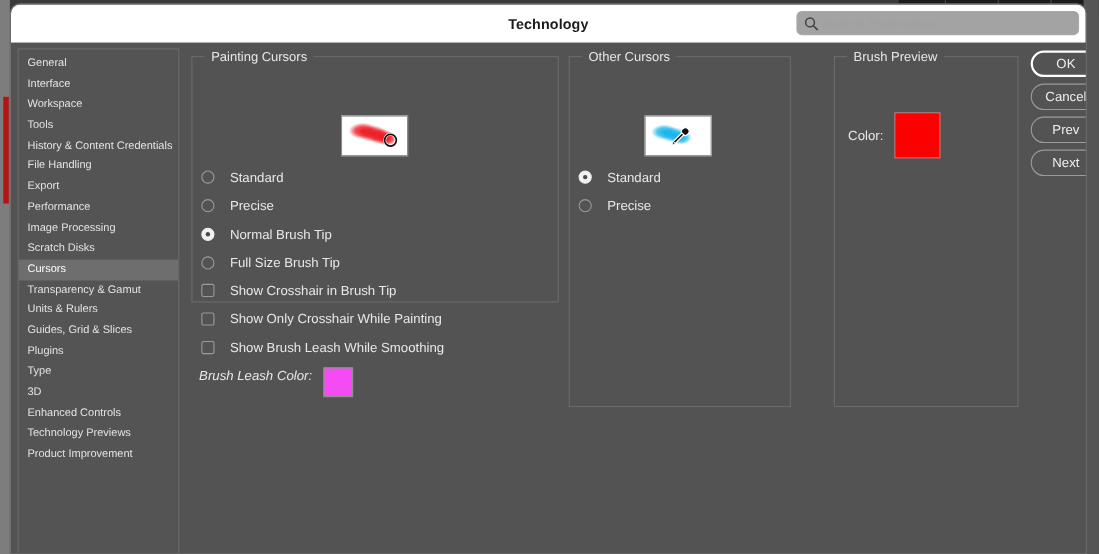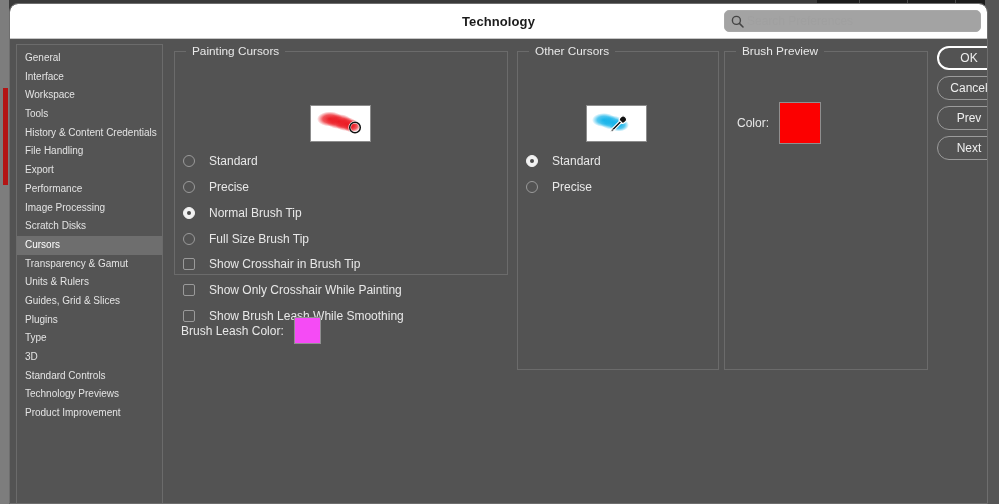--- a/index.html
+++ b/index.html
@@ -165,21 +165,21 @@
     top: -8px;
     left: 11px;
     padding: 0 6px;
     background: #535353;
     font-size: 11.8px;
     color: #e8e8e8;
     white-space: nowrap;
   }
   #grp-painting { left: 164px; top: 12px; width: 334px; height: 224px; }
   #grp-other    { left: 507px; top: 12px; width: 202px; height: 319px; }
-  #grp-preview  { left: 714px; top: 12px; width: 204px; height: 319px; }
+  #grp-preview  { left: 748px; top: 12px; width: 168px; height: 319px; }
 
   
   .thumb {
     position: absolute;
     width: 61px;
     height: 37px;
     background: #ffffff;
     border: 1px solid #8c8c8c;
     box-sizing: border-box;
     overflow: hidden;
@@ -232,23 +232,23 @@
   }
 
   
   .swatch {
     border: 1px solid #8f8f8f;
     box-sizing: border-box;
   }
   #leash-row {
     position: absolute;
     left: 6px;
-    top: 265px;
+    top: 282px;
     display: flex;
-    align-items: center;
+    font-style: italic;
   }
   #leash-label { font-size: 12px; color: #e8e8e8; }
   #leash-swatch { width: 27px; height: 27px; margin-left: 10px; }
 
   #color-row {
     position: absolute;
     left: 12px;
     top: 50px;
     display: flex;
     align-items: center;
@@ -325,21 +325,21 @@
       <div class="side-item">Performance</div>
       <div class="side-item">Image Processing</div>
       <div class="side-item">Scratch Disks</div>
       <div class="side-item selected">Cursors</div>
       <div class="side-item">Transparency &amp; Gamut</div>
       <div class="side-item">Units &amp; Rulers</div>
       <div class="side-item">Guides, Grid &amp; Slices</div>
       <div class="side-item">Plugins</div>
       <div class="side-item">Type</div>
       <div class="side-item">3D</div>
-      <div class="side-item">Standard Controls</div>
+      <div class="side-item">Enhanced Controls</div>
       <div class="side-item">Technology Previews</div>
       <div class="side-item">Product Improvement</div>
     </div>
 
     <div class="group" id="grp-painting">
       <div class="legend">Painting Cursors</div>
 
       <div class="thumb" id="thumb-painting">
         <svg width="59" height="35" viewBox="0 0 59 35">
           <defs>

